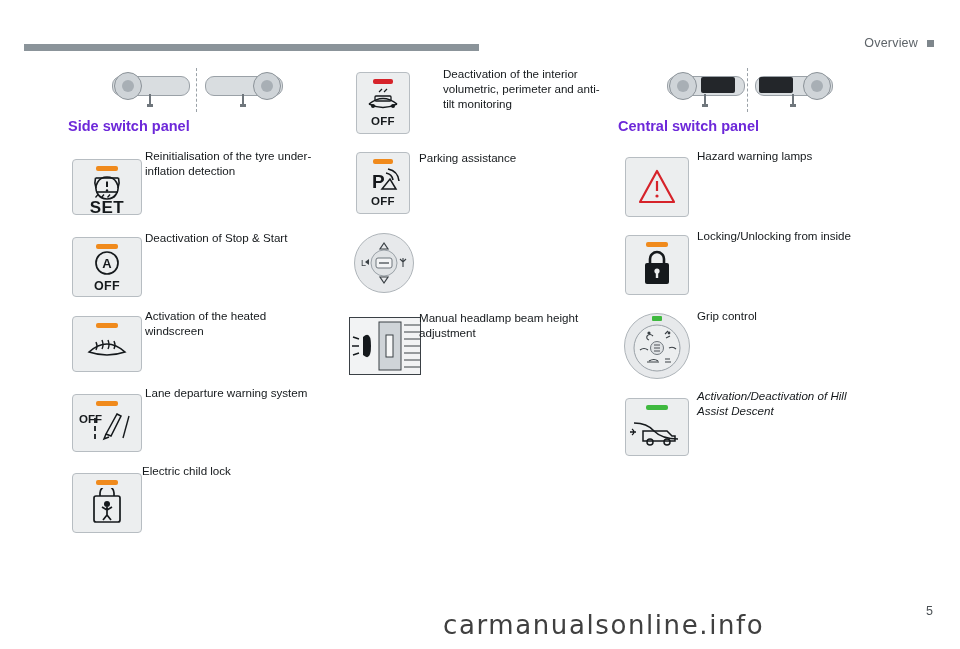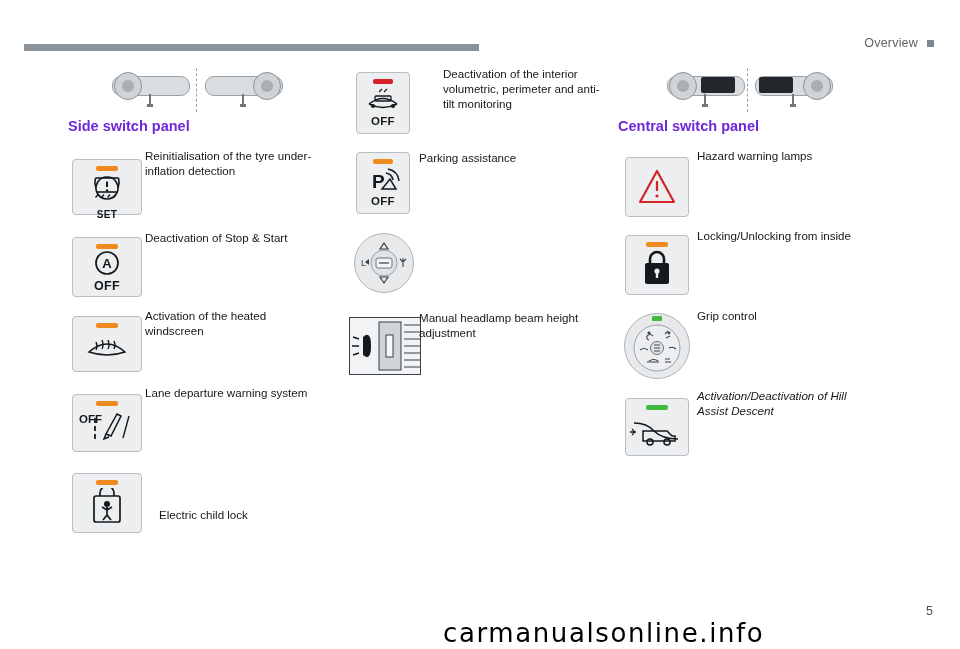--- a/index.html
+++ b/index.html
@@ -55,24 +55,23 @@
     font-size: 12.5px;
     color: #4b5155;
   }
 
   
   .watermark {
     position: absolute;
     left: 443px;
     top: 610px;
     font-size: 26px;
-    color: #000000;
+    color: #404040;
     letter-spacing: 1.6px;
     font-family: "DejaVu Sans", sans-serif;
-    margin-top: 8px;
   }
 
   
   .section-title {
     position: absolute;
     font-size: 14.5px;
     font-weight: bold;
     color: #6d28d9;
   }
   #side-title  { left: 68px;  top: 118px; }
@@ -243,21 +242,21 @@
     <svg width="68" height="32" viewBox="0 0 68 32" style="position:absolute;left:0;top:10px;">
       <path d="M34 7 a11 11 0 1 0 0.01 0" fill="none" stroke="#15191c" stroke-width="1.6"></path>
       <path d="M22.5 8 h23" stroke="#15191c" stroke-width="1.6"></path>
       <path d="M22.5 8 q-1.5 5 0.5 10" stroke="#15191c" stroke-width="1.6" fill="none"></path>
       <path d="M45.5 8 q1.5 5 -0.5 10" stroke="#15191c" stroke-width="1.6" fill="none"></path>
       <path d="M34 11.5 v5.5" stroke="#15191c" stroke-width="2"></path>
       <circle cx="34" cy="20.5" r="1.2" fill="#15191c"></circle>
       <path d="M23 22 h22" stroke="#15191c" stroke-width="1.6"></path>
       <path d="M25 24.5 l-2.5 3 M31 24.5 l-2.5 3 M37 24.5 l-2.5 3 M43 24.5 l-2.5 3" stroke="#15191c" stroke-width="1.3"></path>
     </svg>
-    <div class="btn-label" style="top:49px; font-size:10px; letter-spacing:.4px;">SET</div>
+    <div class="btn-label" style="top:38px; font-size:17px; letter-spacing:.4px;">SET</div>
   </div>
   <div class="caption" style="left:145px; top:148px; width:180px; white-space:pre-line;">Reinitialisation of the tyre under-
 inflation detection</div>
 
   <div class="btn" style="left:72px; top:237px; width:70px; height:60px;">
     <div class="led led-orange" style="top:6px; width:22px; height:5px;"></div>
     <svg width="68" height="32" viewBox="0 0 68 32" style="position:absolute;left:0;top:12px;">
       <circle cx="34" cy="13" r="11" fill="none" stroke="#15191c" stroke-width="1.7"></circle>
       <text x="34" y="18" text-anchor="middle" font-family="Liberation Sans, sans-serif" font-size="13" font-weight="bold" fill="#15191c">A</text>
     </svg>
@@ -289,21 +288,21 @@
 
   <div class="btn" style="left:72px; top:473px; width:70px; height:60px;">
     <div class="led led-orange" style="top:6px; width:22px; height:5px;"></div>
     <svg width="68" height="42" viewBox="0 0 68 42" style="position:absolute;left:0;top:14px;">
       <rect x="21" y="8" width="26" height="26" rx="2" fill="none" stroke="#15191c" stroke-width="1.7"></rect>
       <path d="M27 8 v-3 a7 7 0 0 1 14 0 v3" fill="none" stroke="#15191c" stroke-width="1.7"></path>
       <circle cx="34" cy="16" r="3" fill="#15191c"></circle>
       <path d="M34 19 v8 M34 22 l-5 -3 M34 22 l5 -3 M34 27 l-4 5 M34 27 l4 5" stroke="#15191c" stroke-width="1.7" fill="none"></path>
     </svg>
   </div>
-  <div class="caption" style="left:159px; top:463px; width:180px;margin-top:44px;">Electric child lock</div>
+  <div class="caption" style="left:142px; top:463px; width:180px;">Electric child lock</div>
 
   <div class="btn" style="left:356px; top:72px; width:54px; height:62px;">
     <div class="led led-red" style="top:6px; width:20px; height:5px;"></div>
     <svg width="52" height="28" viewBox="0 0 52 28" style="position:absolute;left:0;top:15px;">
       <path d="M12 16 q14 -11 28 0" fill="none" stroke="#15191c" stroke-width="1.5"></path>
       <rect x="18" y="8" width="16" height="5" rx="1" fill="none" stroke="#15191c" stroke-width="1.3"></rect>
       <path d="M12 16 q14 7 28 0" fill="none" stroke="#15191c" stroke-width="1.5"></path>
       <circle cx="16" cy="18" r="2" fill="#15191c"></circle>
       <circle cx="36" cy="18" r="2" fill="#15191c"></circle>
       <path d="M22 4 l3 -3 M27 4 l3 -3" stroke="#15191c" stroke-width="1.2"></path>

